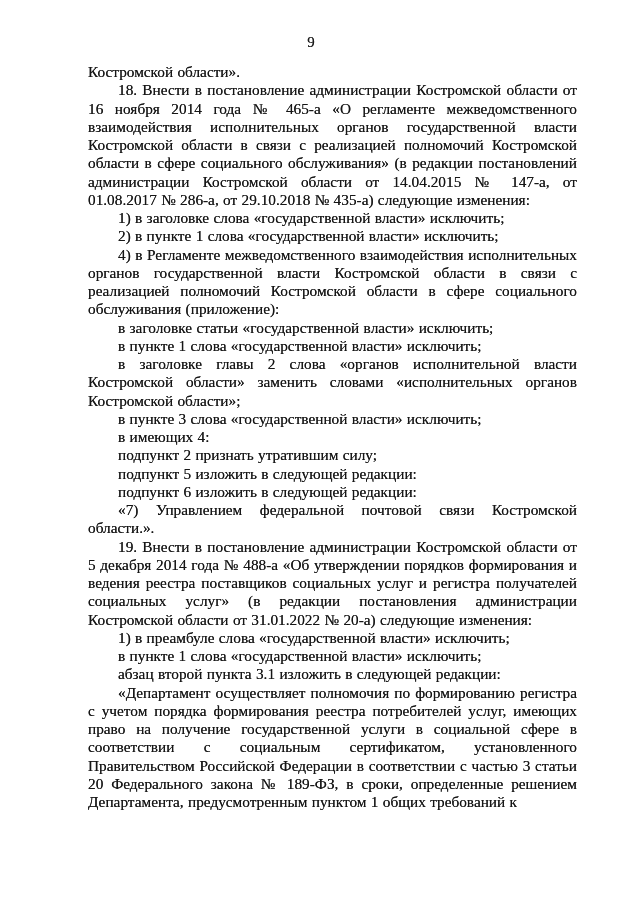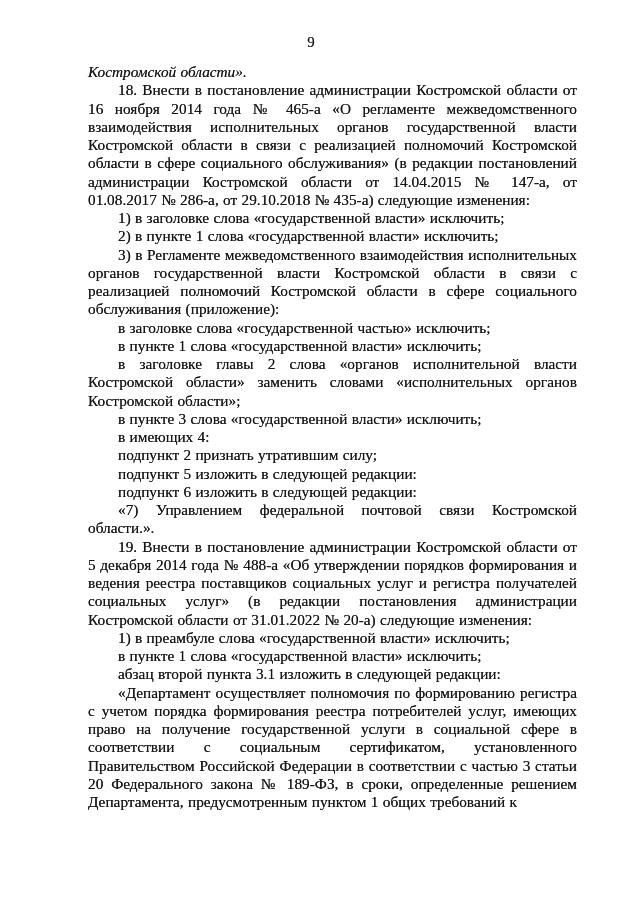--- a/index.html
+++ b/index.html
@@ -38,37 +38,36 @@
     font-size: 15.3px;
     line-height: 18.25px;
     text-align: justify;
     text-indent: 30px;
     color: #161616;
     text-shadow: 0 0 0.5px rgba(0,0,0,0.75);
     word-spacing: 0.5px;
   }
   .para.no-indent {
     text-indent: 0;
-    font-style: italic;
   }
 </style>
 </head>
 <body>
 
 <div class="page">
 
   <div class="page-number">9</div>
 
   <div class="body-text">
     <p class="para no-indent">Костромской области».</p>
     <p class="para">18. Внести в постановление администрации Костромской области от 16 ноября 2014 года № 465-а «О регламенте межведомственного взаимодействия исполнительных органов государственной власти Костромской области в связи с реализацией полномочий Костромской области в сфере социального обслуживания» (в редакции постановлений администрации Костромской области от 14.04.2015 № 147-а, от 01.08.2017 № 286-а, от 29.10.2018 № 435-а) следующие изменения:</p>
     <p class="para">1) в заголовке слова «государственной власти» исключить;</p>
     <p class="para">2) в пункте 1 слова «государственной власти» исключить;</p>
-    <p class="para">3) в Регламенте межведомственного взаимодействия исполнительных органов государственной власти Костромской области в связи с реализацией полномочий Костромской области в сфере социального обслуживания (приложение):</p>
-    <p class="para">в заголовке слова «государственной частью» исключить;</p>
+    <p class="para">4) в Регламенте межведомственного взаимодействия исполнительных органов государственной власти Костромской области в связи с реализацией полномочий Костромской области в сфере социального обслуживания (приложение):</p>
+    <p class="para">в заголовке статьи «государственной власти» исключить;</p>
     <p class="para">в пункте 1 слова «государственной власти» исключить;</p>
     <p class="para">в заголовке главы 2 слова «органов исполнительной власти Костромской области» заменить словами «исполнительных органов Костромской области»;</p>
     <p class="para">в пункте 3 слова «государственной власти» исключить;</p>
     <p class="para">в имеющих 4:</p>
     <p class="para">подпункт 2 признать утратившим силу;</p>
     <p class="para">подпункт 5 изложить в следующей редакции:</p>
     <p class="para">подпункт 6 изложить в следующей редакции:</p>
     <p class="para">«7) Управлением федеральной почтовой связи Костромской области.».</p>
     <p class="para">19. Внести в постановление администрации Костромской области от 5 декабря 2014 года № 488-а «Об утверждении порядков формирования и ведения реестра поставщиков социальных услуг и регистра получателей социальных услуг» (в редакции постановления администрации Костромской области от 31.01.2022 № 20-а) следующие изменения:</p>
     <p class="para">1) в преамбуле слова «государственной власти» исключить;</p>

